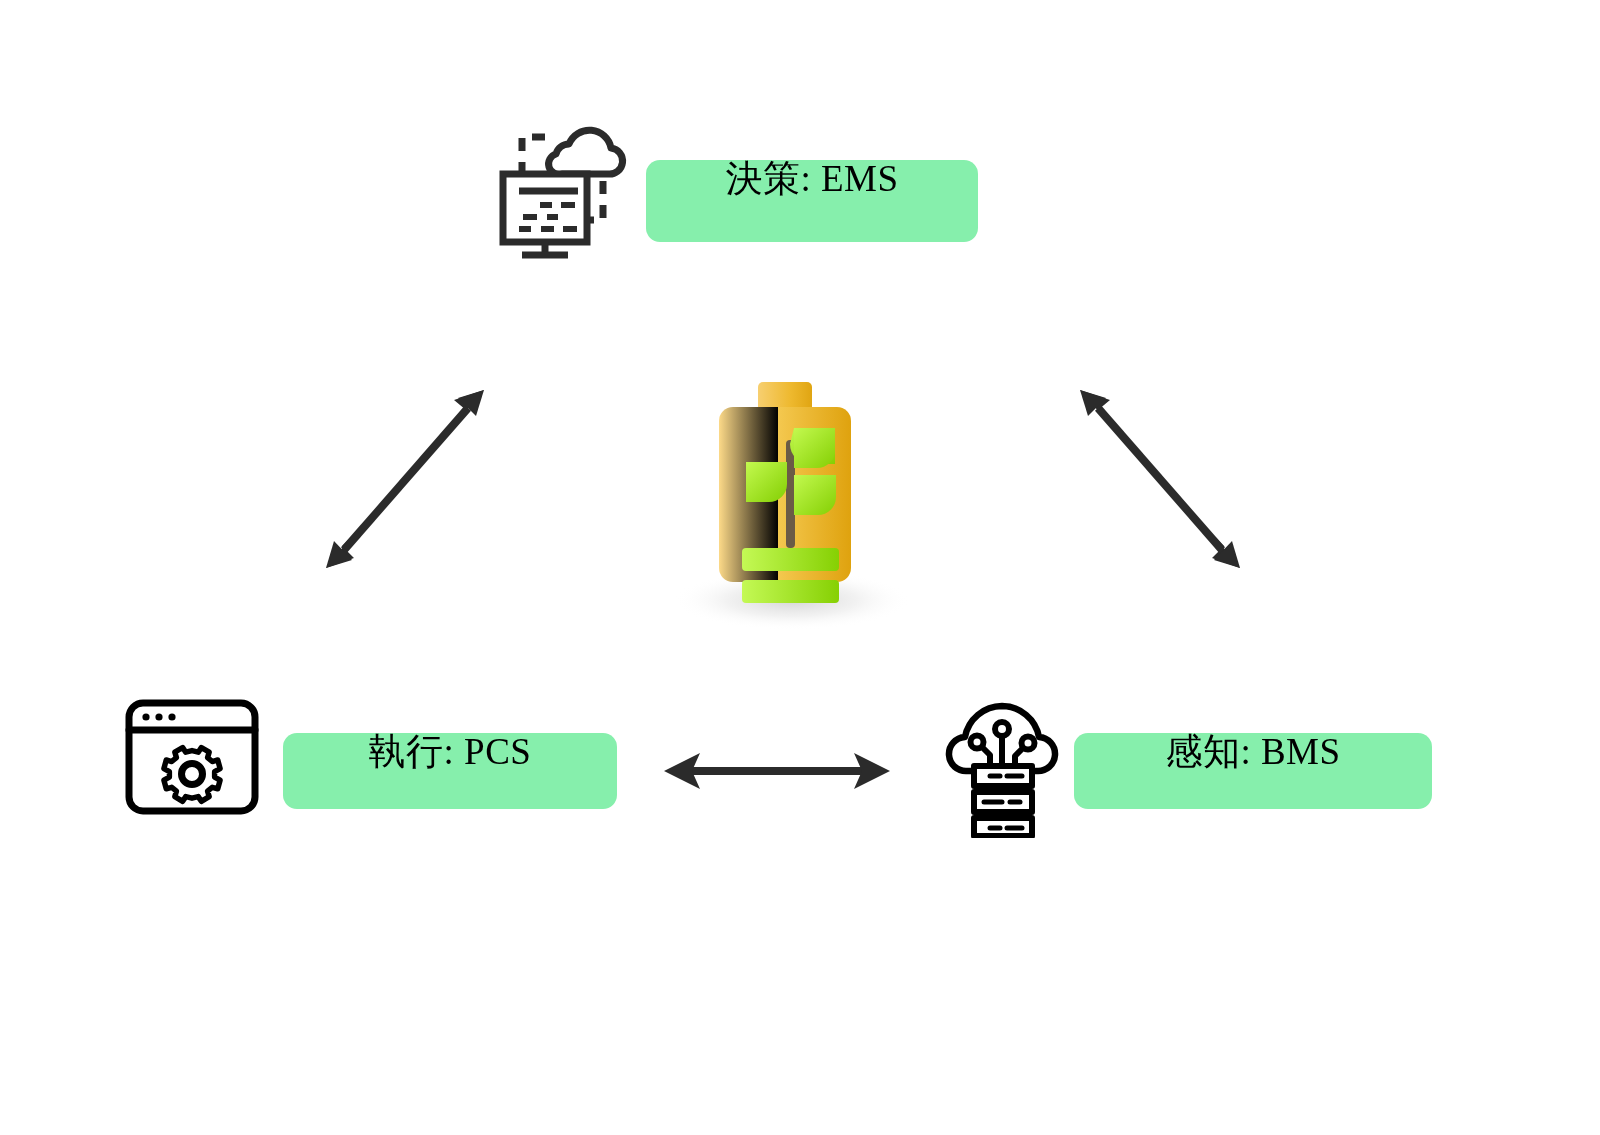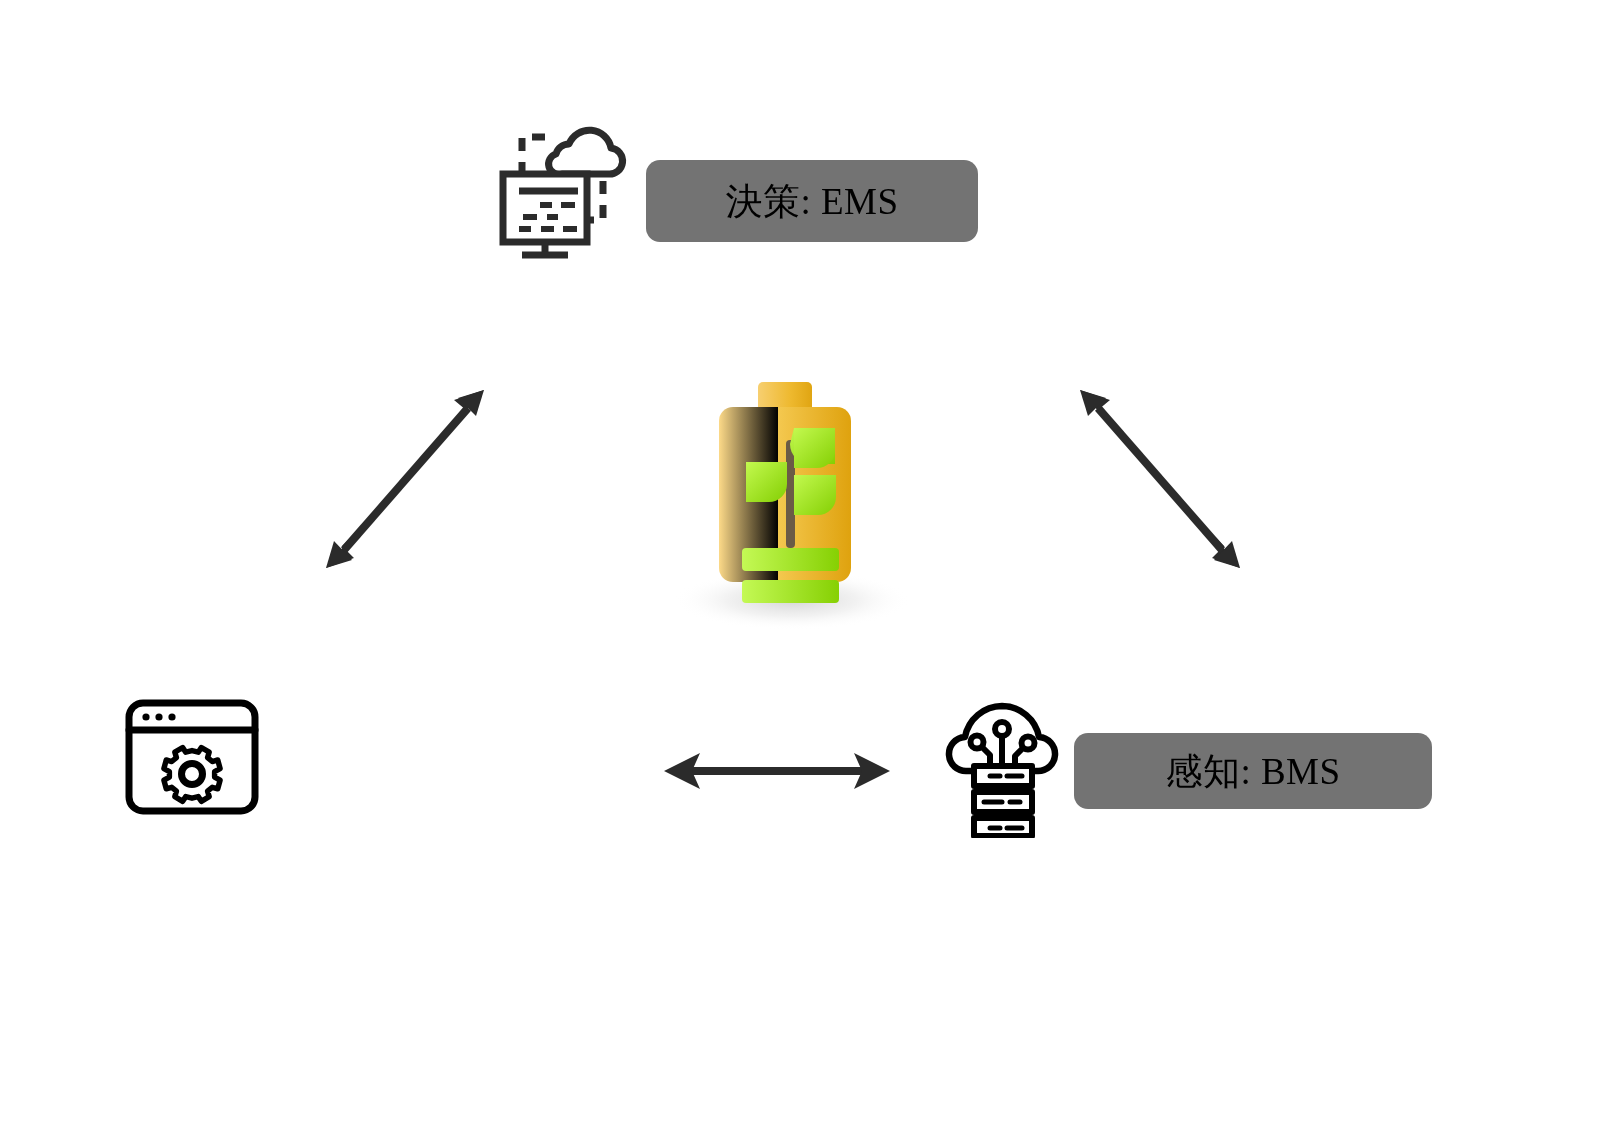--- a/index.html
+++ b/index.html
@@ -16,23 +16,22 @@
     width: 1600px;
     height: 1135px;
     background: #ffffff;
     overflow: hidden;
   }
 
   
   .pill {
     position: absolute;
     display: flex;
-    align-items: center;
     justify-content: center;
-    background: #737373;
+    background: #86efac;
     border-radius: 14px;
     color: #000000;
     font-family: "Liberation Serif", "DejaVu Serif", serif;
     font-size: 37px;
     letter-spacing: 0.5px;
     line-height: 1;
     white-space: nowrap;
     user-select: none;
   }
   .pill-ems  { left: 646px;  top: 160px; width: 332px; height: 82px; }
@@ -191,20 +190,23 @@
         <path d="M0 -30 L8 -28 L12 -34 L22 -28 L20 -21 L26 -16 L33 -18 L36 -7
                  L29 -3 L29 4 L36 8 L33 19 L26 17 L20 22 L22 29 L12 35 L8 29
                  L0 31 L-8 29 L-12 35 L-22 29 L-20 22 L-26 17 L-33 19 L-36 8
                  L-29 4 L-29 -3 L-36 -7 L-33 -18 L-26 -16 L-20 -21 L-22 -28
                  L-12 -34 L-8 -28 Z" fill="none" stroke="#000000" stroke-width="7" stroke-linejoin="round" transform="scale(0.78)"></path>
         <circle cx="0" cy="0" r="10.5" fill="none" stroke="#000000" stroke-width="7"></circle>
       </g>
     </svg>
   </div>
 
+  <div class="pill pill-pcs">
+    <span>執行: PCS</span>
+  </div>
 
   <div class="icon-box icon-bms">
     <svg viewBox="0 0 140 140" width="140" height="140" fill="none" stroke="#000000" stroke-width="6.5" stroke-linecap="round" stroke-linejoin="round">
 
       <path d="M70 8
                a38 38 0 0 1 37 31
                a17 17 0 0 1 -2 34
                H35
                a17 17 0 0 1 -2 -34
                A38 38 0 0 1 70 8 Z" fill="#ffffff" stroke="#000000" stroke-width="6.5"></path>

